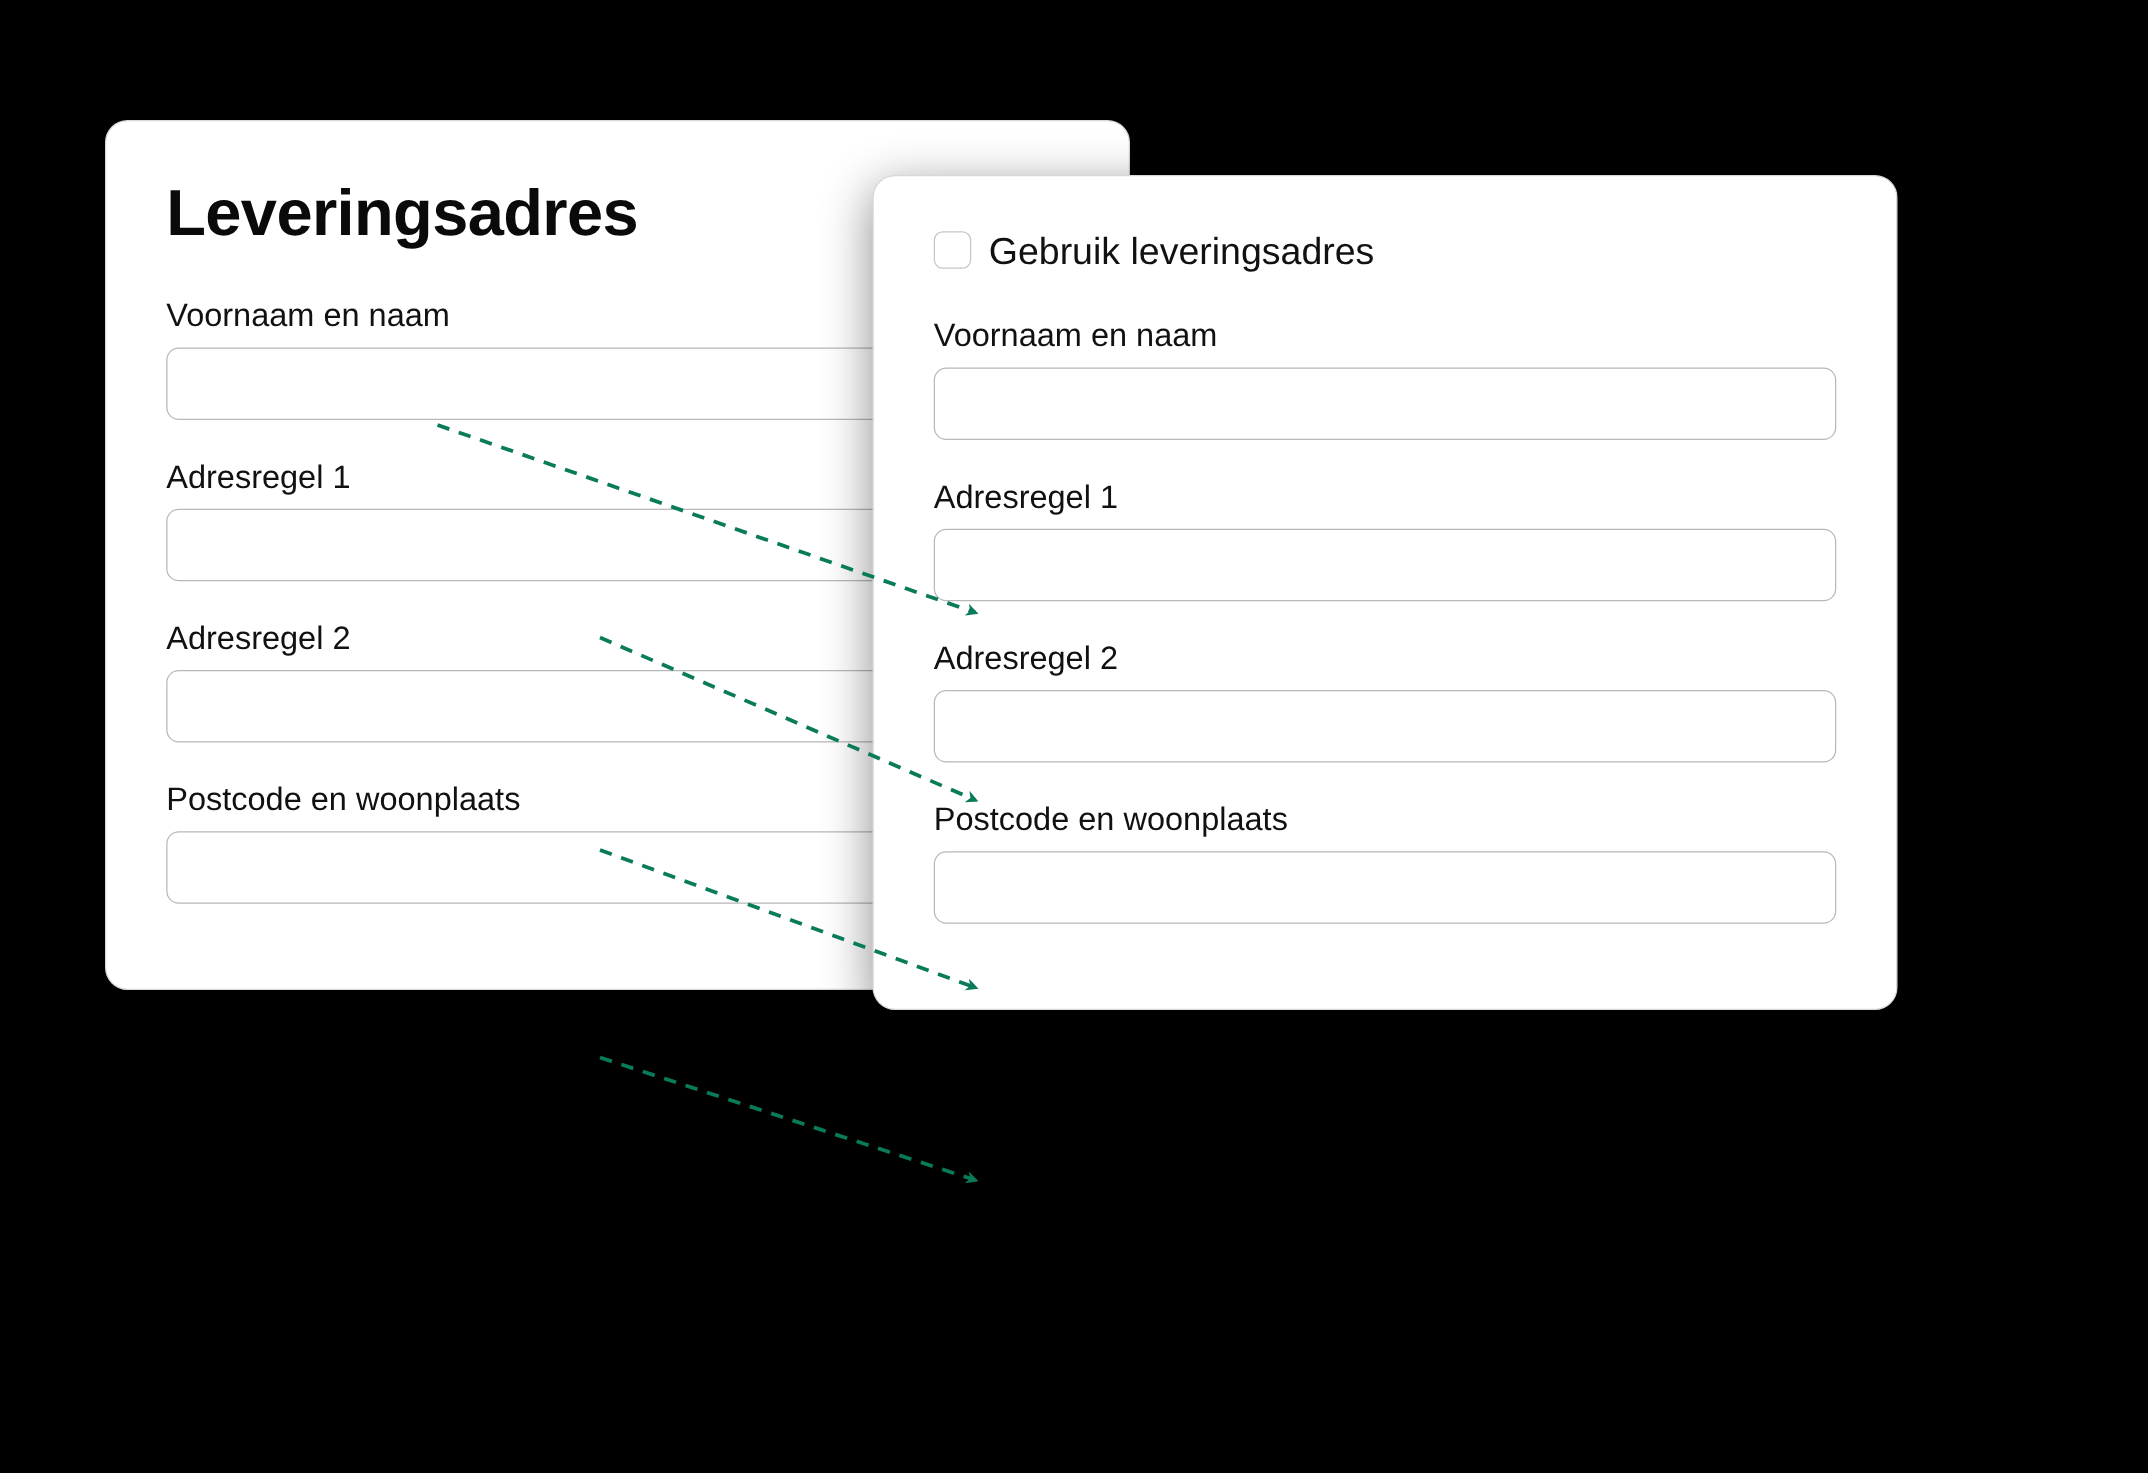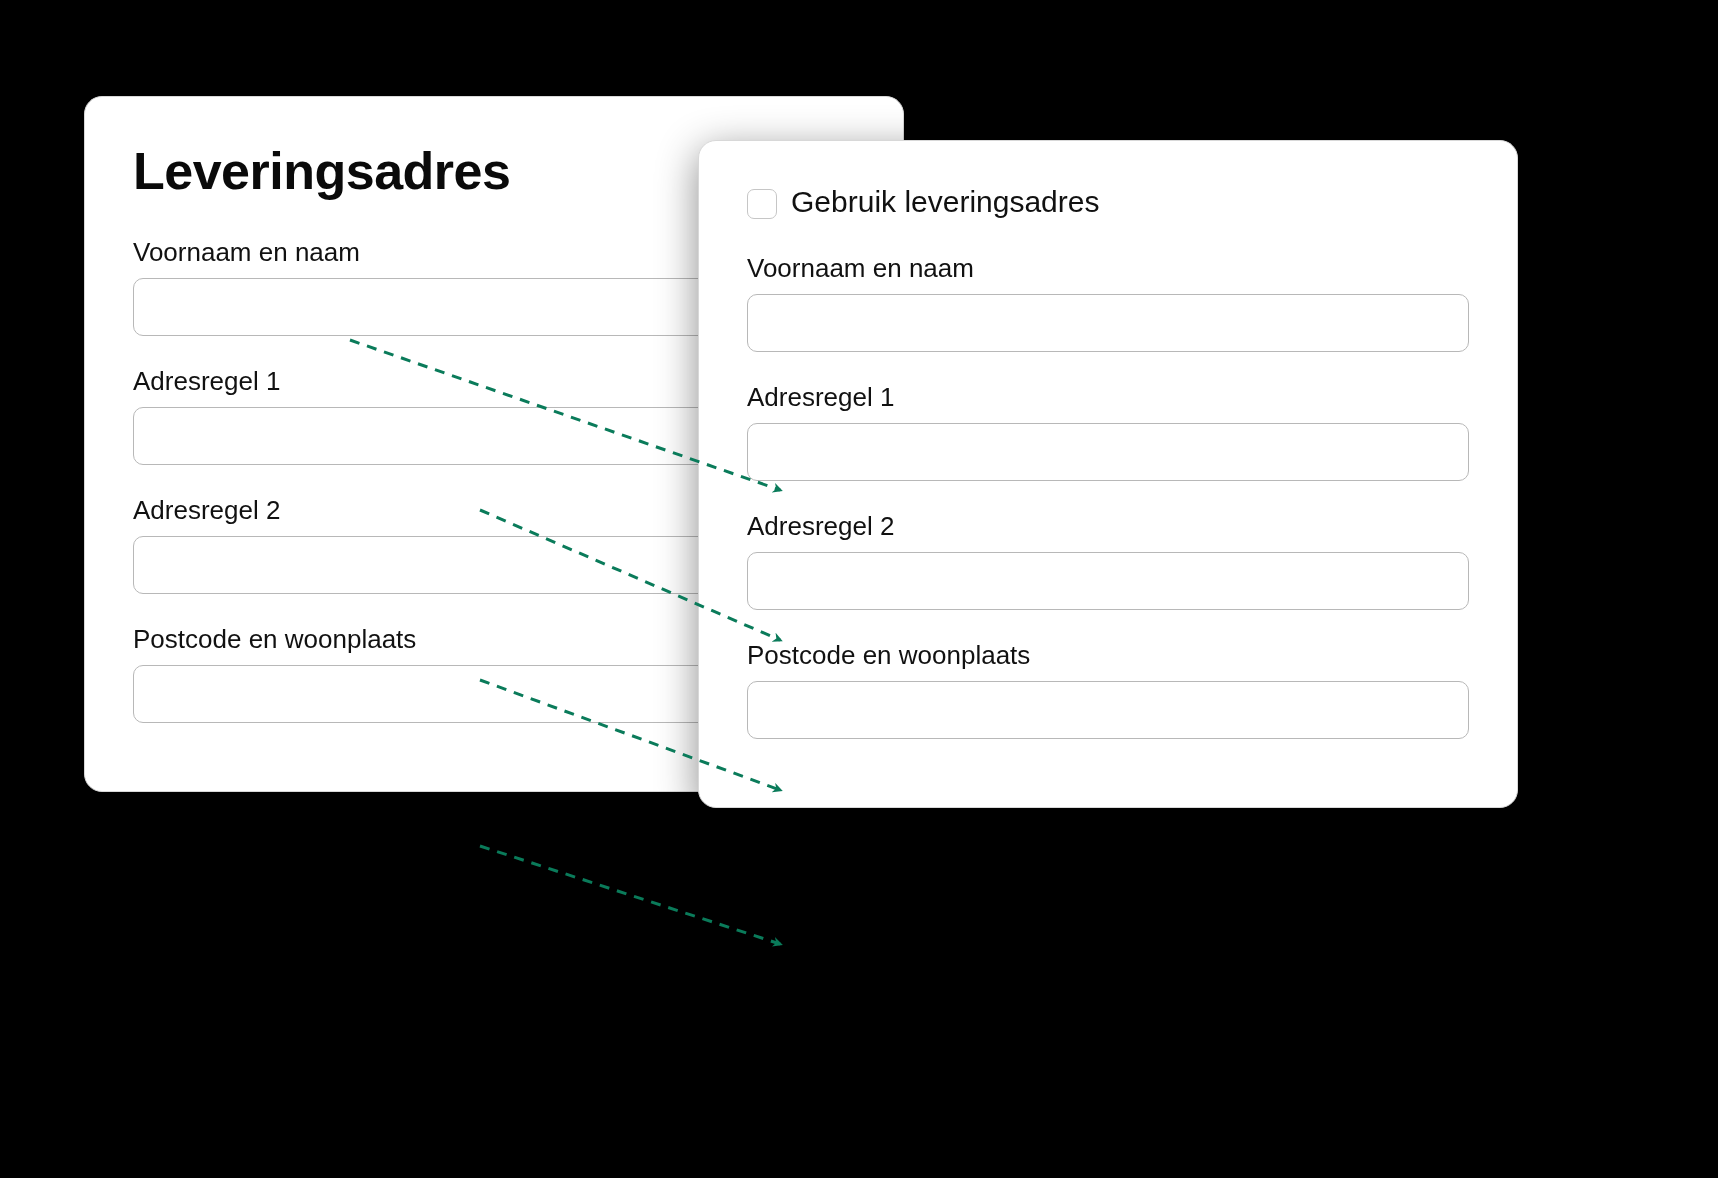--- a/index.html
+++ b/index.html
@@ -56,21 +56,21 @@
       width: 100%;
       height: 58px;
       border: 1px solid #b8b8b8;
       border-radius: 10px;
       background: #fff;
       font-size: 26px;
       padding: 0 16px;
     }
     .checkbox-row {
       display: flex;
-      align-items: flex-end;
+      align-items: flex-start;
       gap: 14px;
       margin-bottom: 34px;
     }
     .checkbox {
       width: 30px;
       height: 30px;
       border: 1px solid #c6c6c6;
       border-radius: 7px;
       background: #fff;
       appearance: none;

